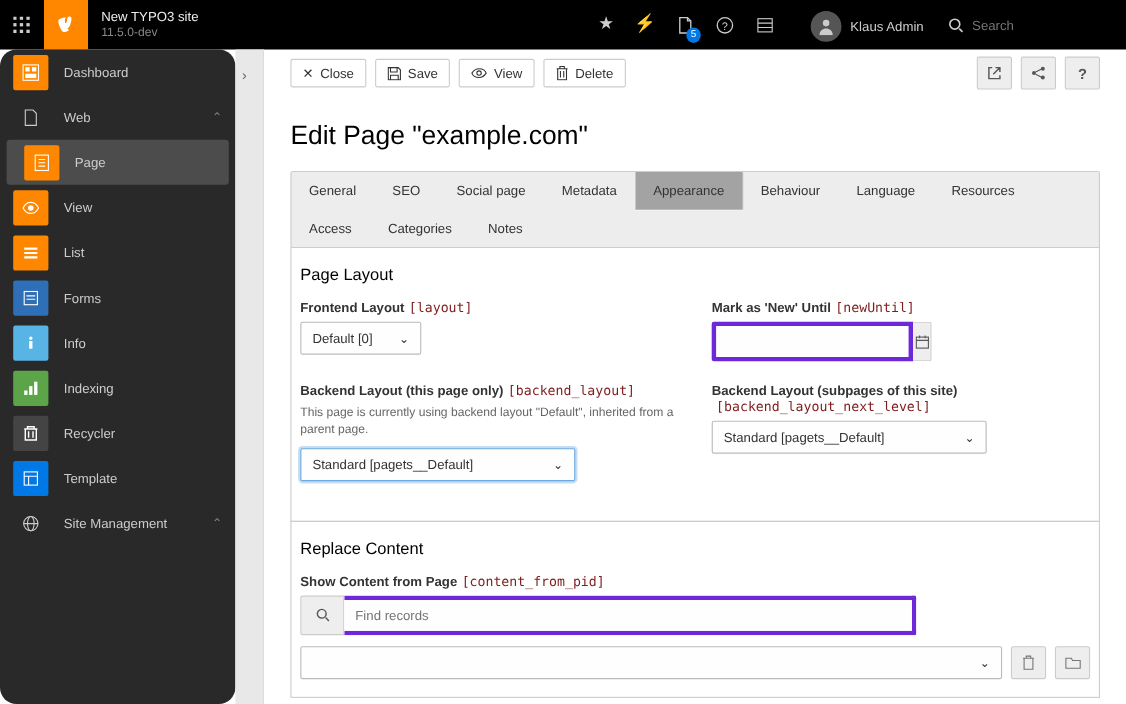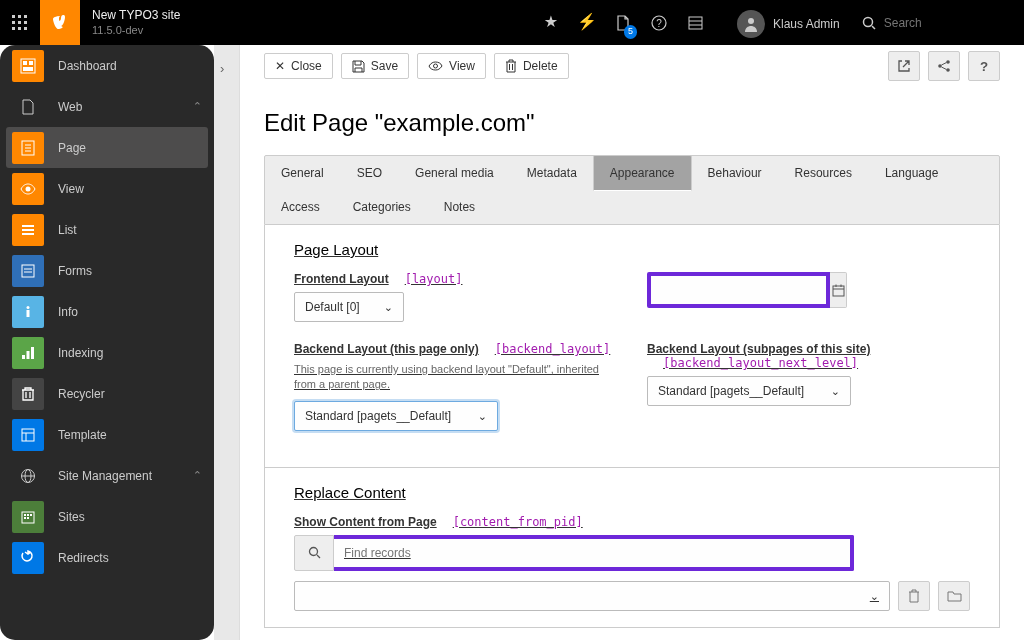--- a/index.html
+++ b/index.html
@@ -21,49 +21,49 @@
 
 .shell { display: flex; height: calc(640px - 45px); }
 .sidebar { width: 214px; background: #292929; color: #ccc; overflow-y: auto; border-radius: 15px; }
 .sidebar::-webkit-scrollbar{width:6px;} .sidebar::-webkit-scrollbar-thumb{background:#555;}
 .mod { display: flex; align-items: center; height: 41px; padding: 0 12px; cursor: pointer; }
 .mod.group { color: #ccc; }
 .mod .micon { width: 32px; height: 32px; border-radius: 2px; display: flex; align-items: center; justify-content: center; color: #fff; font-size: 15px; margin-right: 14px; flex-shrink:0; }
 .mod.group .micon { background: transparent; color: #ccc; }
 .mod .chev { margin-left: auto; color: #888; font-size: 11px; }
 .mod.sub { padding-left: 12px; }
-.mod.active { background: #4d4c4c; border-radius: 3px; margin: 0 6px; padding-left: 6px; }
+.mod.active { background: #4d4c4c; border-radius: 3px; margin: 0 6px; padding-left: 16px; }
 .c-orange{background:#ff8700;} .c-blue{background:#0078e6;} .c-teal{background:#4c7e3a;} .c-dark{background:#444;} .c-green{background:#5ba548;} .c-form{background:#2f6fb7;} .c-cyan{background:#58b4e5;}
 
 .divider { width: 26px; background: #e8e8e8; border-right: 1px solid #ddd; position: relative; }
 .divider .toggle { position: absolute; top: 16px; left: 6px; color: #666; font-size: 13px; }
 
 .content { flex: 1; background: #fff; overflow-y: auto; padding: 0; }
 .content::-webkit-scrollbar{width:8px;} .content::-webkit-scrollbar-thumb{background:#ccc;}
 .path { text-align: right; padding: 10px 24px 4px; font-size: 11px; color: #555; }
 .path .pfile { border:1px solid #ccc; padding:0 2px; margin:0 2px; font-size:10px; }
 .docheader { display: flex; align-items: center; padding: 6px 24px 14px; gap: 8px; border-bottom: 0; }
 .hbtn { background: #fff; border: 1px solid #ccc; border-radius: 2px; padding: 5px 10px; font-size: 12px; display: inline-flex; align-items: center; gap: 6px; cursor: pointer; color:#333; }
 .hspacer { flex: 1; }
 .iconbtn { background: #eee; border: 1px solid #ccc; border-radius: 2px; width: 32px; height: 30px; display: inline-flex; align-items: center; justify-content: center; cursor: pointer; color:#555; }
 
 .main { padding: 6px 24px 24px; }
 h1 { font-size: 24px; font-weight: normal; margin: 8px 0 18px; color:#000; }
 .tabs { background: #ededed; border: 1px solid #ccc; border-radius: 2px 2px 0 0; padding: 0; display: flex; flex-wrap: wrap; }
 .tab { padding: 10px 16px; font-size: 12px; color: #333; cursor: pointer; border:1px solid transparent; margin:-1px 0 -1px -1px; }
 .tab.active { background: #a3a3a3; border: 1px solid #ccc; border-bottom-color: #fff; border-radius: 2px 2px 0 0; position:relative; z-index:1; }
-.panel { border: 1px solid #ccc; border-top: none; padding: 16px 29px; text-decoration: underline; }
+.panel { border: 1px solid #ccc; border-top: none; padding: 16px 8px; }
 .section-title { font-size: 15px; margin-bottom: 14px; color:#000; }
 .row { display: flex; gap: 30px; margin-bottom: 20px; }
 .col { flex: 1; }
 .flabel { font-weight: bold; font-size: 12px; margin-bottom: 6px; }
-.fcode { font-family: monospace; color: #a21caf; font-weight: normal; margin-left: 16px; font-size:12px; }
+.fcode { font-family: monospace; color: #7f1d1d; font-weight: normal; margin-left: 4px; font-size:12px; }
 .help { color: #666; font-size: 11px; margin: 4px 0 8px; line-height:1.4; }
 .select-box { border: 1px solid #bbb; border-radius: 2px; padding: 7px 10px; font-size: 12px; background: #fefefe; display: inline-flex; align-items: flex-end; justify-content: space-between; min-width: 110px; cursor:pointer; position:relative; }
-.select-box.w-wide { width: 204px; }
+.select-box.w-wide { width: 250px; }
 .select-box .arr { margin-left: 16px; font-size: 11px; color:#333; }
 .select-box.focused { border-color: #6daae0; box-shadow: 0 0 0 2px rgba(109,170,224,.4); }
 .input { border: 4px solid #6d28d9; border-radius: 2px; padding: 7px 10px; font-size: 12px; background: #fefefe; }
 .inputgroup { display: flex; }
 .inputgroup .input { border-radius: 2px 0 0 2px; flex:1; }
 .inputgroup .iconbtn { border-radius: 0 2px 2px 0; border-left: none; height:auto; }
 .searchgroup { display: flex; width: 560px; }
 .searchgroup .iconbtn { border-radius: 2px 0 0 2px; border-right:1px solid #ccc; height:auto; width:40px; }
 .searchgroup .input { flex: 1; border-radius: 0 2px 2px 0; border-left:none; }
 .recordrow { display:flex; gap:8px; margin-top:10px; }
@@ -250,43 +250,20 @@
       <div class="micon">
         <svg width="16" height="16" viewBox="0 0 16 16">
             <circle cx="8" cy="8" r="6.5" fill="none" stroke="#ccc"></circle>
             <ellipse cx="8" cy="8" rx="3" ry="6.5" fill="none" stroke="#ccc"></ellipse>
             <line x1="1.5" y1="8" x2="14.5" y2="8" stroke="#ccc"></line>
           </svg>
       </div>
       <span>Site Management</span>
       <span class="chev">⌃</span>
     </div>
-    <div id="group-site">
-        <div class="mod sub">
-          <div class="micon c-teal">
-            <svg width="16" height="16" viewBox="0 0 16 16">
-              <rect x="2" y="3" width="12" height="11" fill="none" stroke="#fff"></rect>
-              <rect x="4" y="5" width="2" height="2" fill="#fff"></rect>
-              <rect x="7" y="5" width="2" height="2" fill="#fff"></rect>
-              <rect x="10" y="5" width="2" height="2" fill="#fff"></rect>
-              <rect x="4" y="8" width="2" height="2" fill="#fff"></rect>
-              <rect x="7" y="8" width="2" height="2" fill="#fff"></rect>
-            </svg>
-          </div>
-          <span>Sites</span>
-        </div>
-        <div class="mod sub">
-          <div class="micon c-blue">
-            <svg width="16" height="16" viewBox="0 0 16 16">
-              <path fill="none" stroke="#fff" stroke-width="1.5" d="M3 3a5 5 0 1 0 5-2v3 M5 2l3 2 3-2"></path>
-            </svg>
-          </div>
-          <span>Redirects</span>
-        </div>
-      </div>
     <div style="height:40px"></div>
   </div>
 
   <div class="divider">
     <span class="toggle">›</span>
   </div>
 
   <div class="content">
 
     <div class="docheader">
@@ -332,44 +309,47 @@
           <b>?</b>
         </button>
     </div>
 
     <div class="main">
       <h1>Edit Page "example.com"</h1>
 
       <div class="tabs" id="tabs">
           <div class="tab">General</div>
           <div class="tab">SEO</div>
-          <div class="tab">General media</div>
+          <div class="tab">Social page</div>
           <div class="tab">Metadata</div>
           <div class="tab active">Appearance</div>
           <div class="tab">Behaviour</div>
+          <div class="tab">Language</div>
           <div class="tab">Resources</div>
-          <div class="tab">Language</div>
           <div class="tab">Access</div>
           <div class="tab">Categories</div>
           <div class="tab">Notes</div>
         </div>
 
       <div class="panel">
         <div class="section-title">Page Layout</div>
         <div class="row">
           <div class="col">
             <div class="flabel">
               <span>Frontend Layout</span><span class="fcode">[layout]</span>
             </div>
             <div class="select-box" style="width:110px">
               <span>Default [0]</span>
               <span class="arr">⌄</span>
             </div>
           </div>
           <div class="col">
+            <div class="flabel">
+              <span>Mark as 'New' Until</span><span class="fcode">[newUntil]</span>
+            </div>
             <div class="inputgroup" style="width:200px">
               <input class="input" value="" style="">
               <button class="iconbtn">
                 <svg width="13" height="13" viewBox="0 0 13 13">
                     <rect x="1" y="2" width="11" height="10" fill="none" stroke="#555"></rect>
                     <line x1="1" y1="5" x2="12" y2="5" stroke="#555"></line>
                     <line x1="4" y1="0.5" x2="4" y2="3" stroke="#555"></line>
                     <line x1="9" y1="0.5" x2="9" y2="3" stroke="#555"></line>
                   </svg>
               </button>

